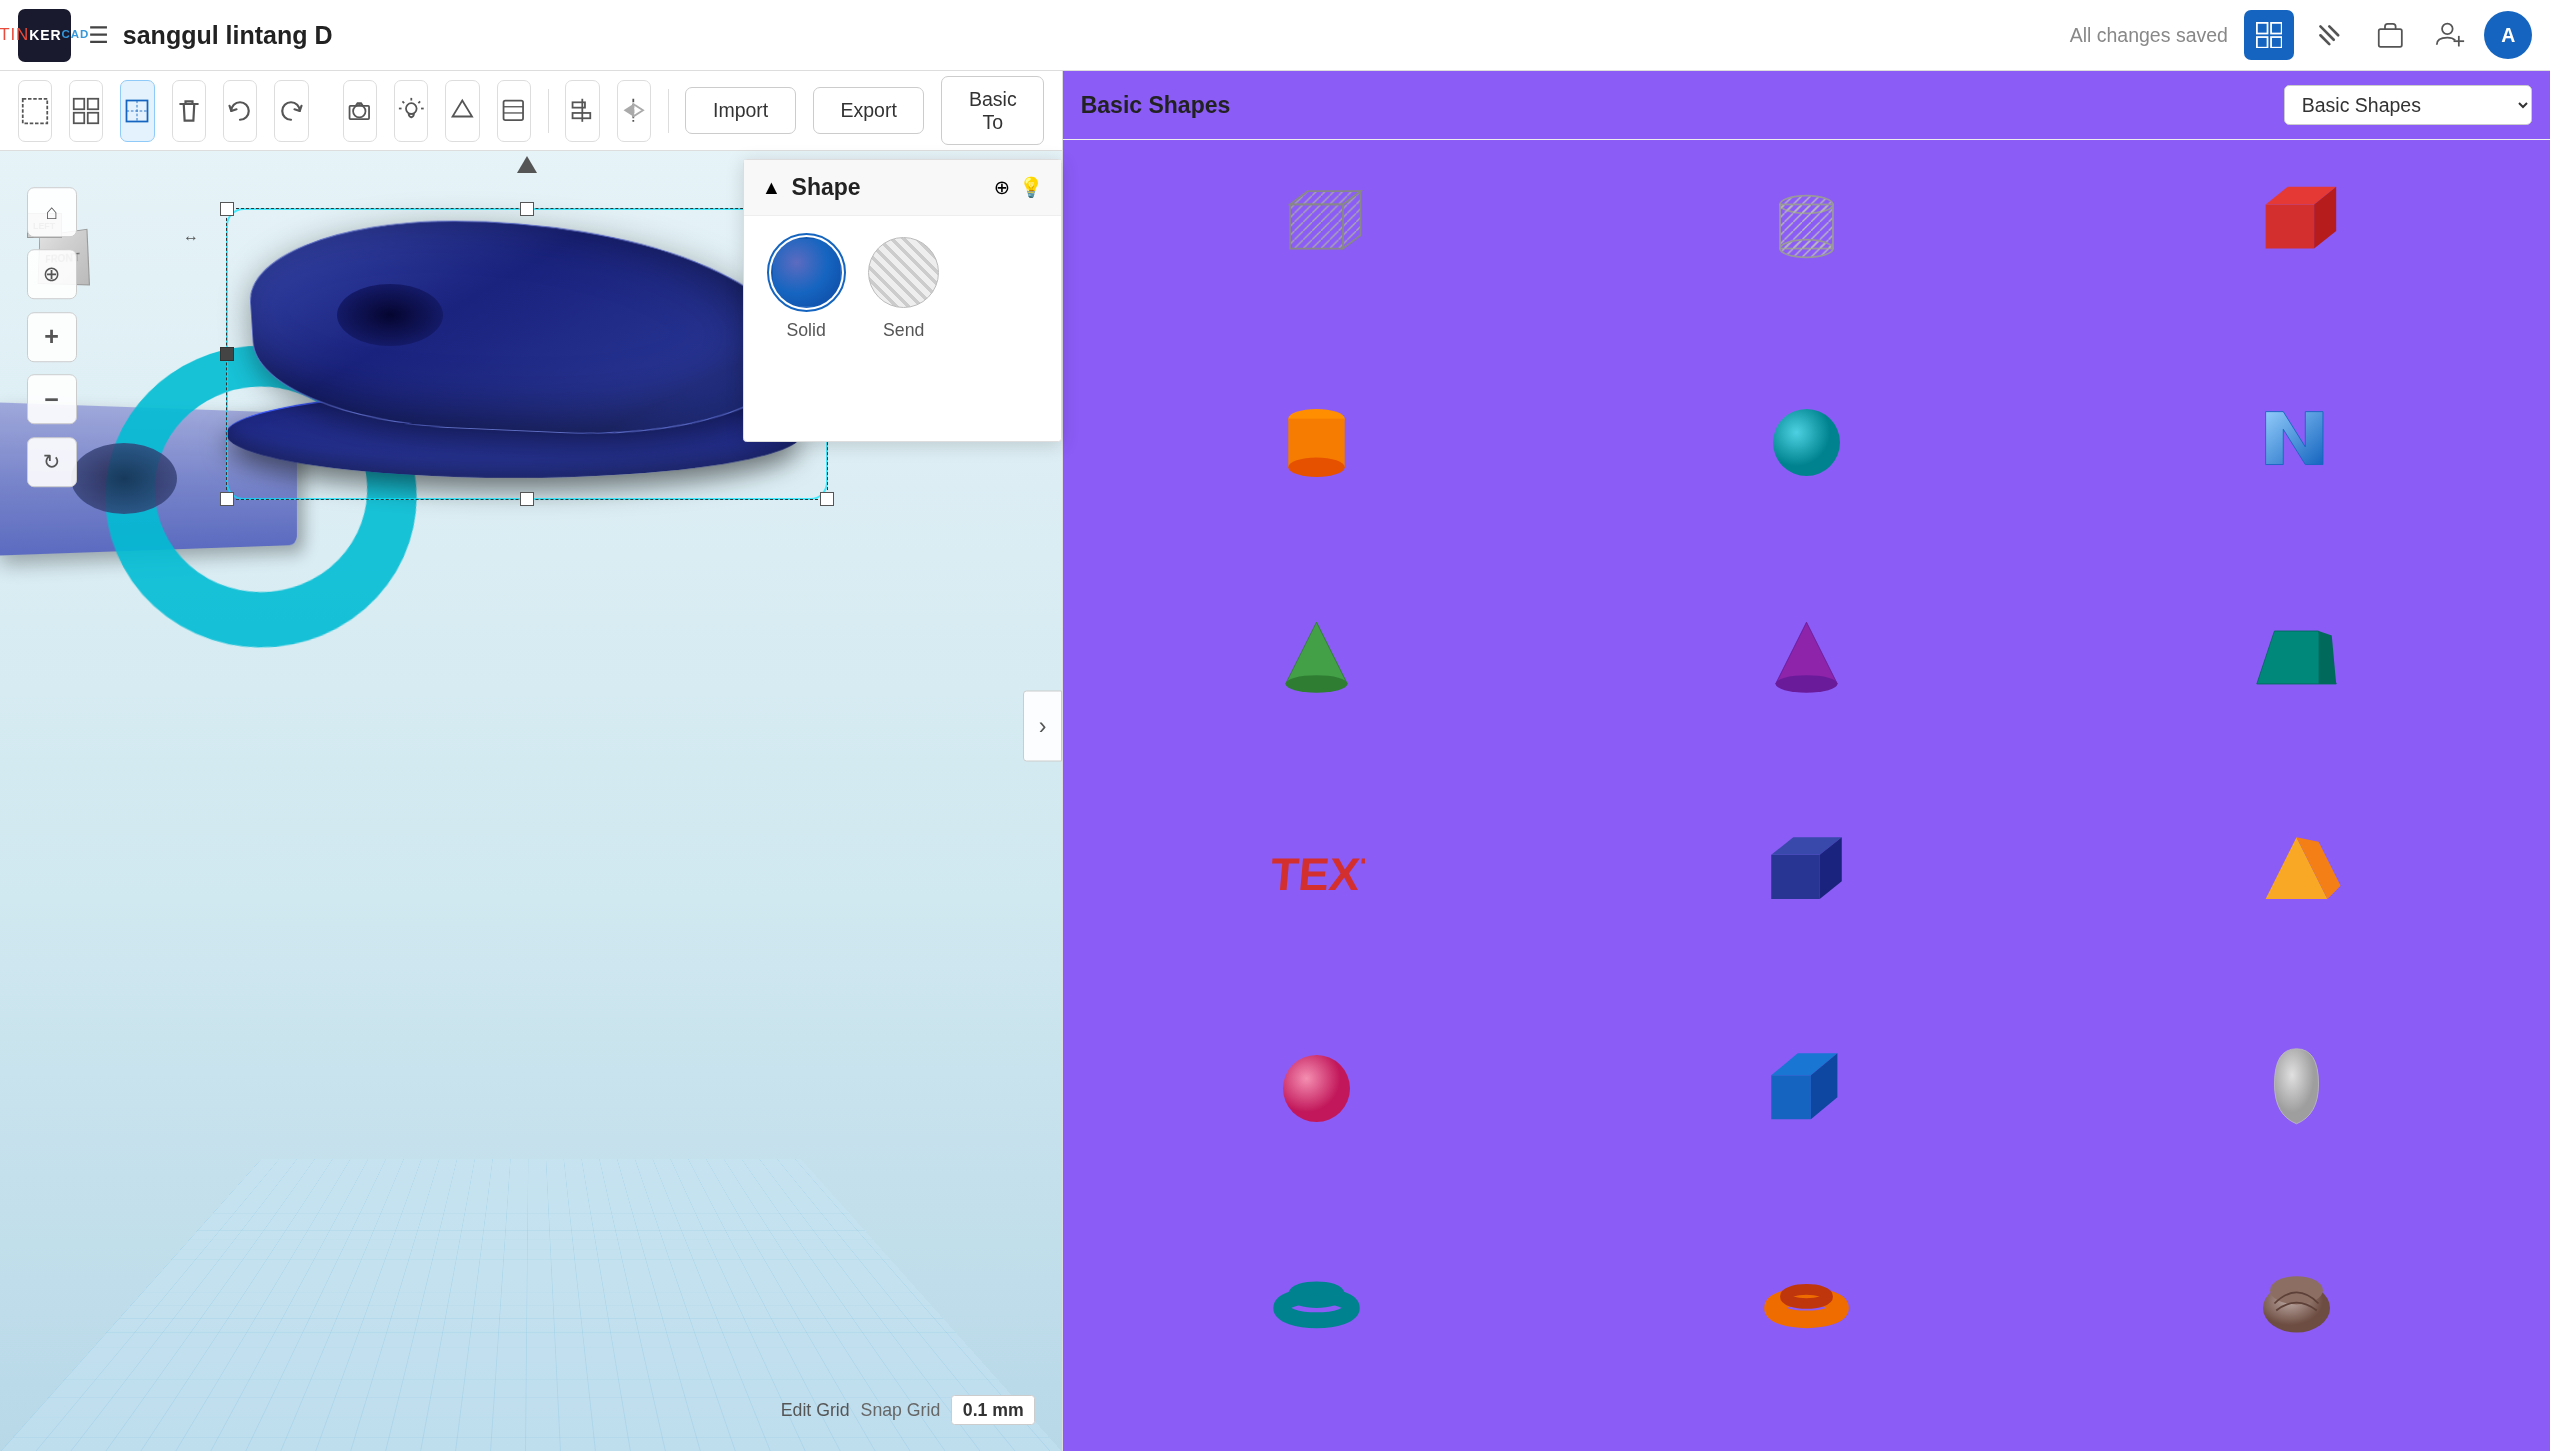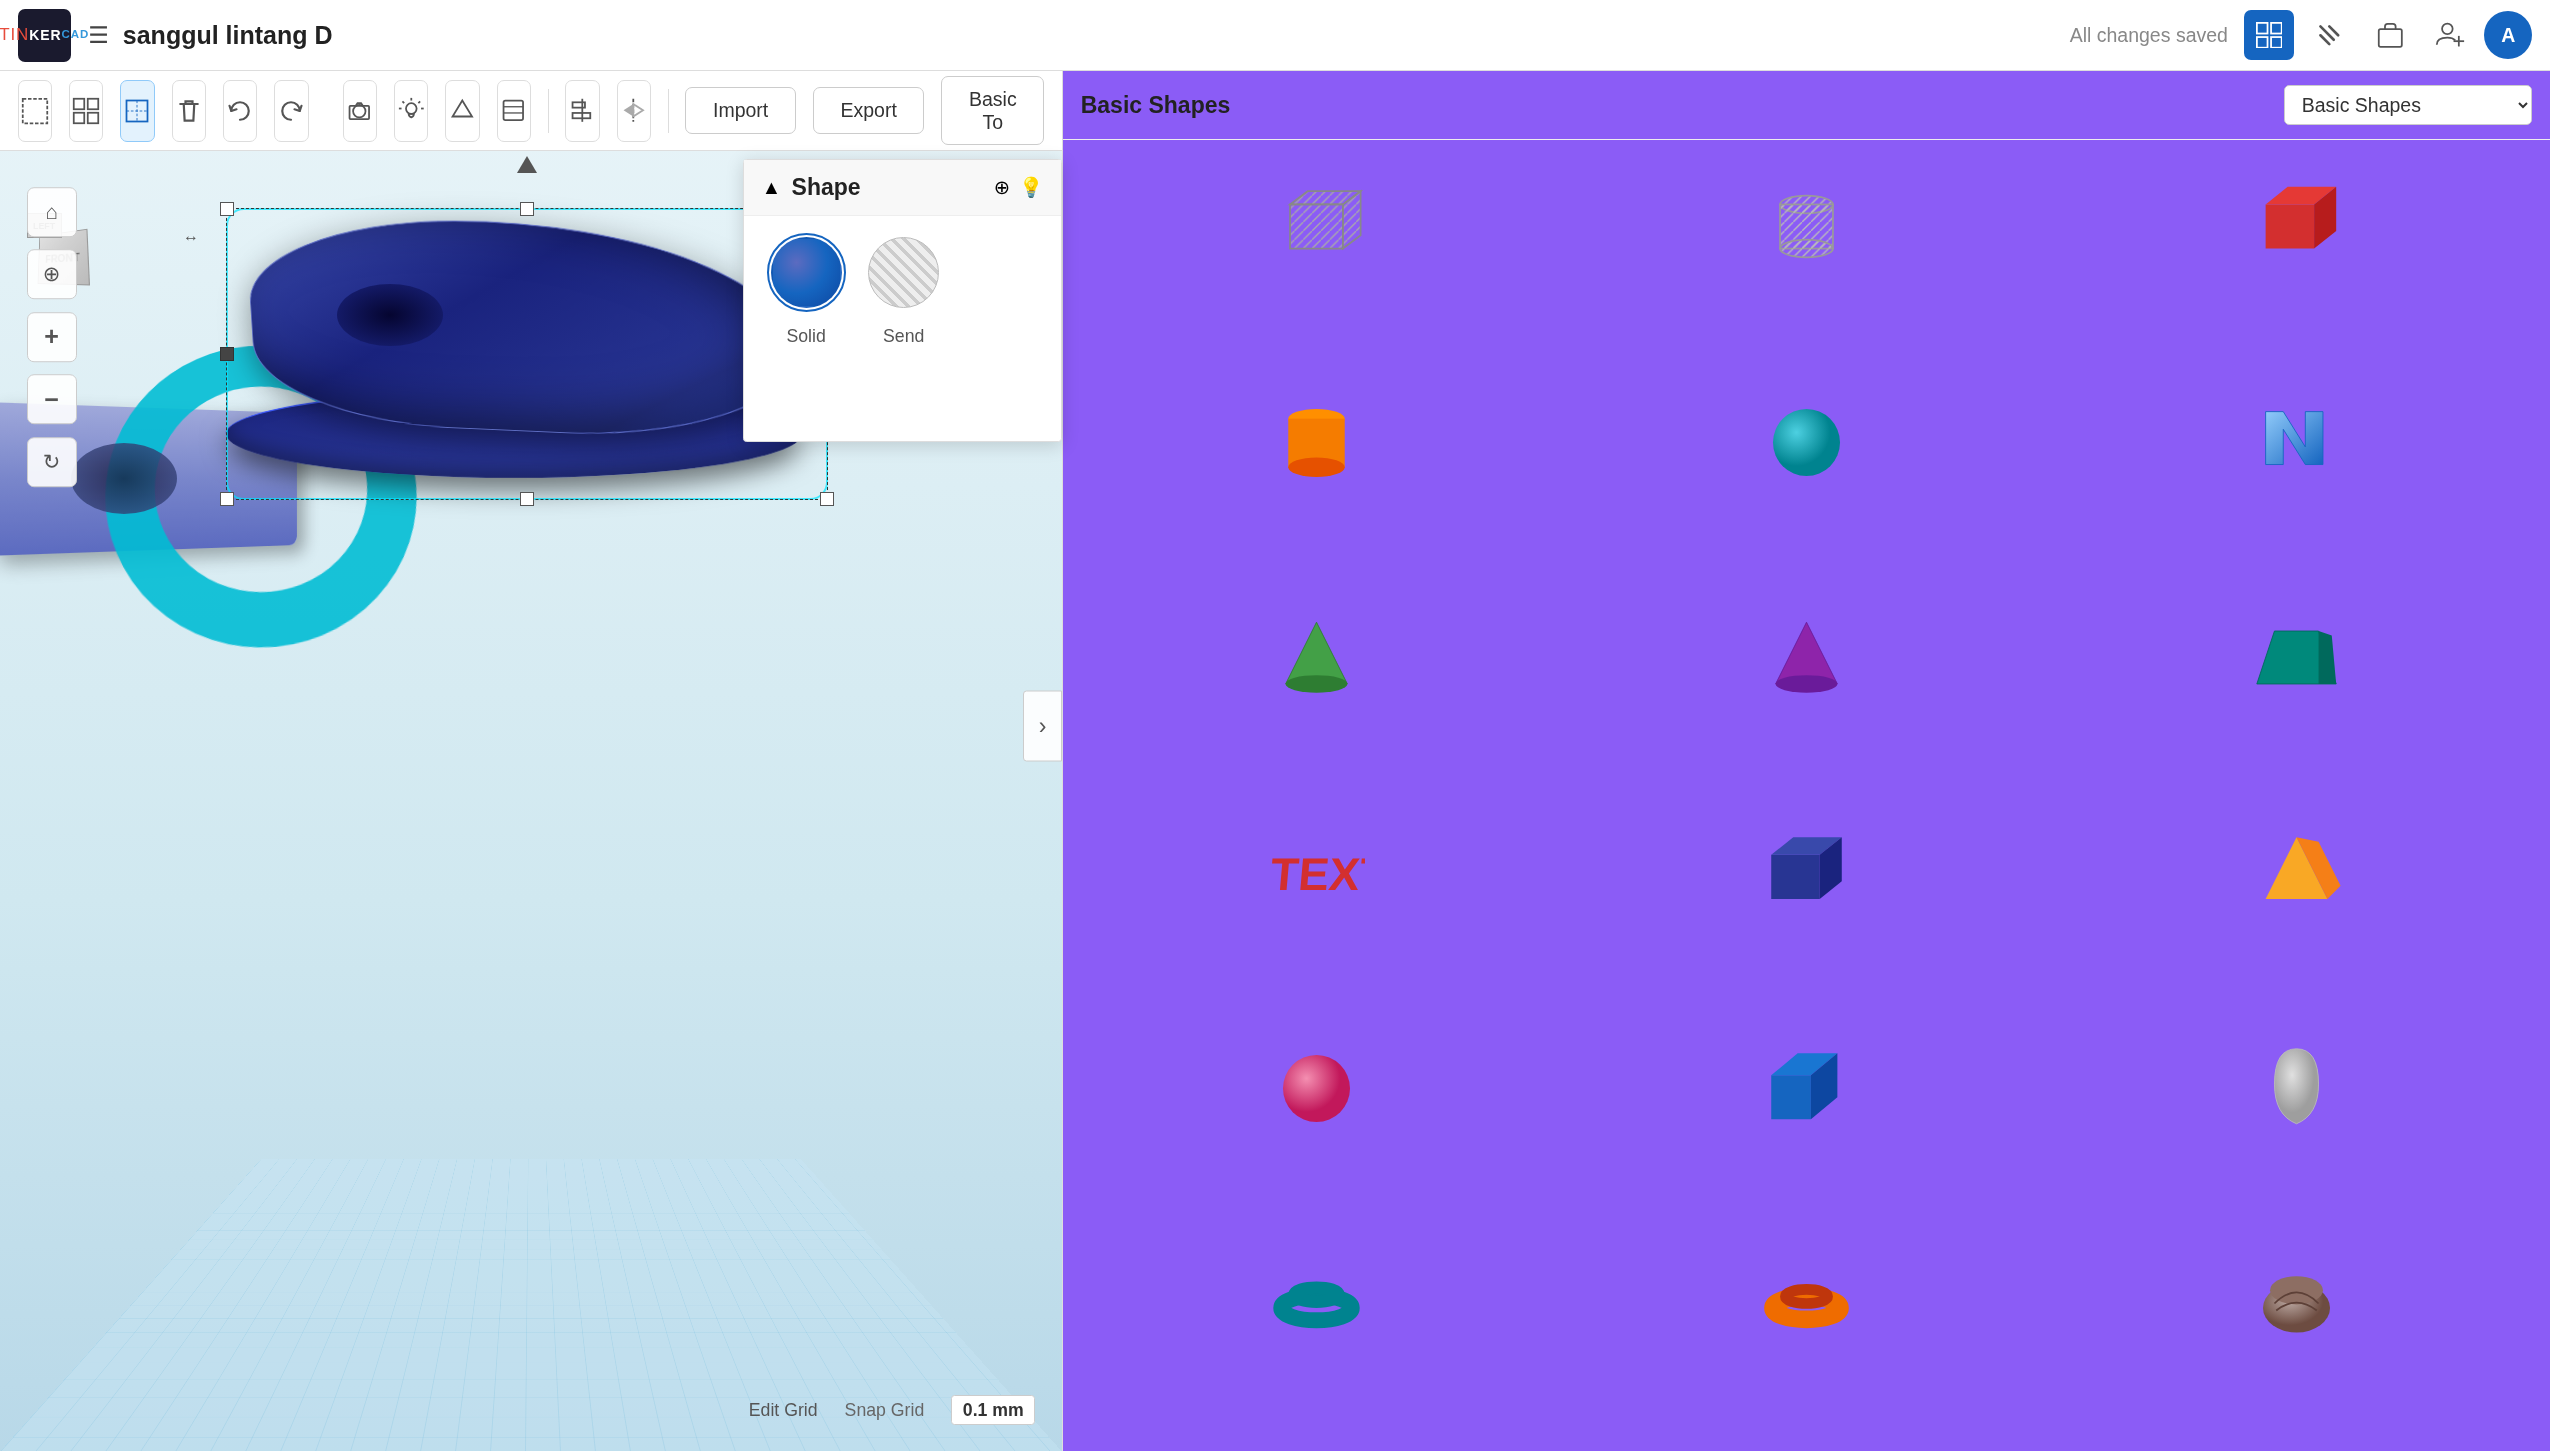--- a/index.html
+++ b/index.html
@@ -109,21 +109,21 @@
     .panel-title {
       font-size: 23px; font-weight: bold; color: #222; flex: 1;
     }
     .panel-header-icons {
       display: flex; gap: 8.9px;
     }
     .shape-options {
       display: flex; gap: 26.6px; padding: 21px 26.6px; align-items: flex-start;
     }
     .shape-option {
-      display: flex; flex-direction: column; align-items: center; gap: 18px; cursor: pointer;
+      display: flex; flex-direction: column; align-items: center; gap: 12px; cursor: pointer;
     }
     .shape-circle {
       width: 71px; height: 71px; border-radius: 50%;
       background: radial-gradient(circle at 35% 35%, #5c6bc0, #1565c0, #0d47a1);
       border: 2.7px solid transparent;
     }
     .shape-circle.selected {
       outline: 2.7px solid #1565c0; outline-offset: 2.7px;
     }
     .shape-striped {
@@ -351,21 +351,21 @@
     <div style="position:absolute;top:17.7px;left:-44px;display:flex;gap:3.5px;">
       <span style="font-size:16px;color:#555;">↔</span>
     </div>
     <div style="position:absolute;top:17.7px;right:-44px;">
       <span style="font-size:16px;color:#555;">↔</span>
     </div>
   </div>
 
   <div style="position:absolute;top:137px;left:226px;width:602px;height:292px;border:2.7px solid #00e5ff;border-radius:17.7px;z-index:6;pointer-events:none;opacity:0.7;"></div>
 
-  <div style="position:absolute;bottom:26.6px;right:26.6px;display:flex;align-items:center;gap:27px;margin-top:20px;">
+  <div style="position:absolute;bottom:26.6px;right:26.6px;display:flex;align-items:center;gap:11px;margin-top:20px;">
     <button style="font-size:17.7px;color:#555;background:none;border:none;cursor:pointer;">Edit Grid</button>
     <span style="font-size:17.7px;color:#666;">Snap Grid</span>
     <span style="font-size:17.7px;color:#333;font-weight:bold;background:#fff;border:0.9px solid #ccc;border-radius:3.5px;padding:3.5px 10.6px;">0.1 mm</span>
   </div>
 </div>
 
 <div id="shape-panel" style="position:absolute;top:159px;left:calc(2550px - 1488px - 319px);width:319px;height:283px;background:#fff;border:0.9px solid #ddd;border-radius:3.5px;z-index:60;box-shadow:0 3.5px 17.7px rgba(0,0,0,0.15);">
   <div class="panel-header">
     <div style="font-size:19.5px;cursor:pointer;">▲</div>
     <div class="panel-title">Shape</div>

